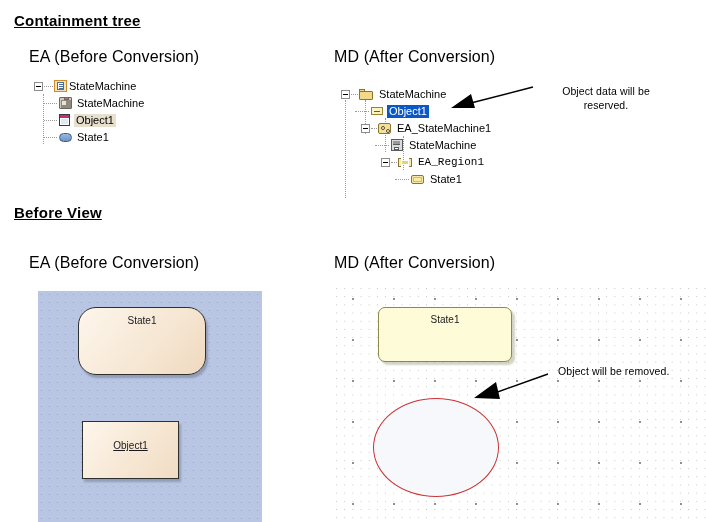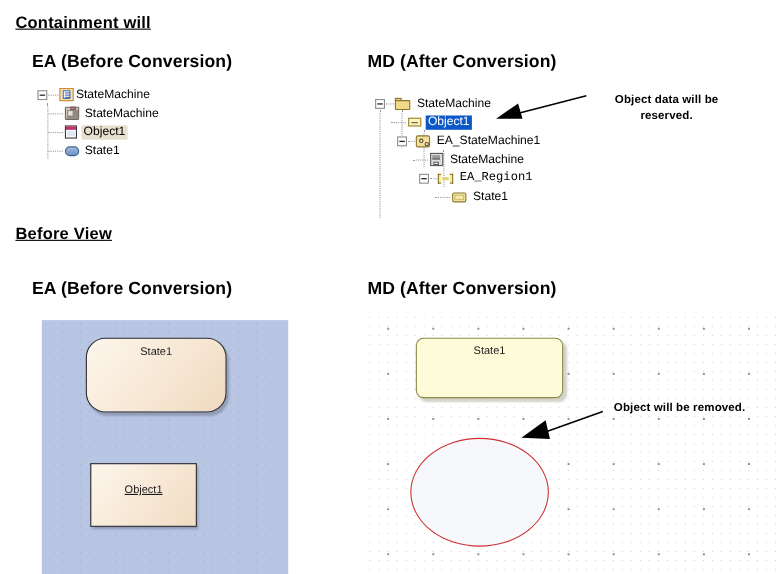--- a/index.html
+++ b/index.html
@@ -21,35 +21,35 @@
     font-size: 15px;
     letter-spacing: 0.2px;
     text-decoration: underline;
     white-space: nowrap;
   }
   #heading-containment { left: 14px; top: 12px; }
   #heading-diagram     { left: 14px; top: 204px; }
 
   .panel-title {
     position: absolute;
-    font-weight: bold;
+    font-weight: normal;
     font-size: 16px;
     letter-spacing: 0.1px;
     white-space: nowrap;
   }
   #title-ea-tree { left: 29px;  top: 48px;  }
   #title-md-tree { left: 334px; top: 48px;  }
   #title-ea-diag { left: 29px;  top: 254px; }
   #title-md-diag { left: 334px; top: 254px; }
 
   
   .annotation {
     position: absolute;
     font-size: 10.5px;
-    font-weight: bold;
+    font-weight: normal;
     line-height: 1.35;
     text-align: center;
     white-space: pre-line;
     letter-spacing: 0.1px;
   }
   #annot-reserved { left: 527px; top: 84px; width: 158px; }
   #annot-removed  { left: 558px; top: 364px; width: 168px; text-align: left; white-space: nowrap; }
 
   .arrow-svg { position: absolute; overflow: visible; }
   #arrow-reserved { left: 445px; top: 86px; }
@@ -325,21 +325,21 @@
     left: 39px; top: 112px;
     width: 126px; height: 99px;
     border-radius: 50%;
     background: #f6f8fc;
     border: 1.4px solid #cc3333;
   }
 </style>
 </head>
 <body>
 
-<div class="section-heading" id="heading-containment">Containment will</div>
+<div class="section-heading" id="heading-containment">Containment tree</div>
 
 <div class="panel-title" id="title-ea-tree">EA (Before Conversion)</div>
 
 <div class="panel-title" id="title-md-tree">MD (After Conversion)</div>
 
 <div class="tree" id="tree-ea">
 
   <div class="vline" style="left:9px; top:16px; height:50px;"></div>
 
   <div class="tnode" style="left:0px; top:0px;">

